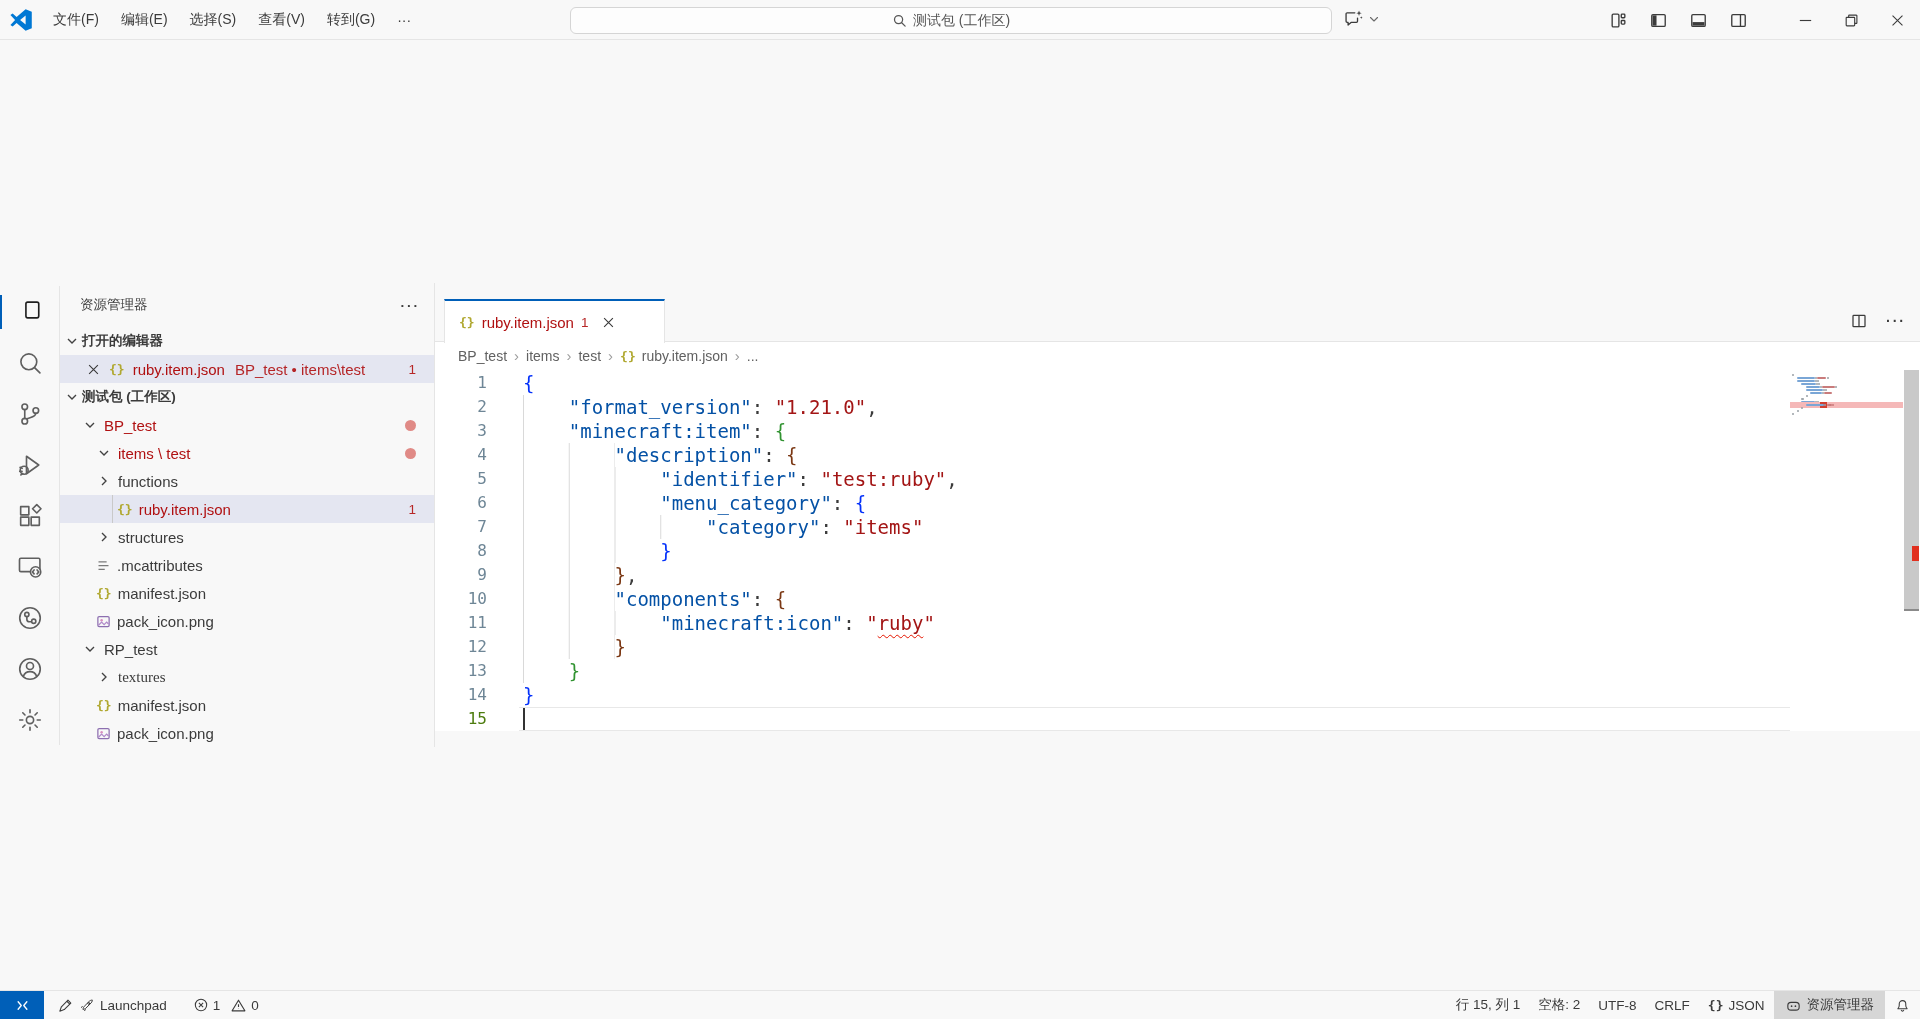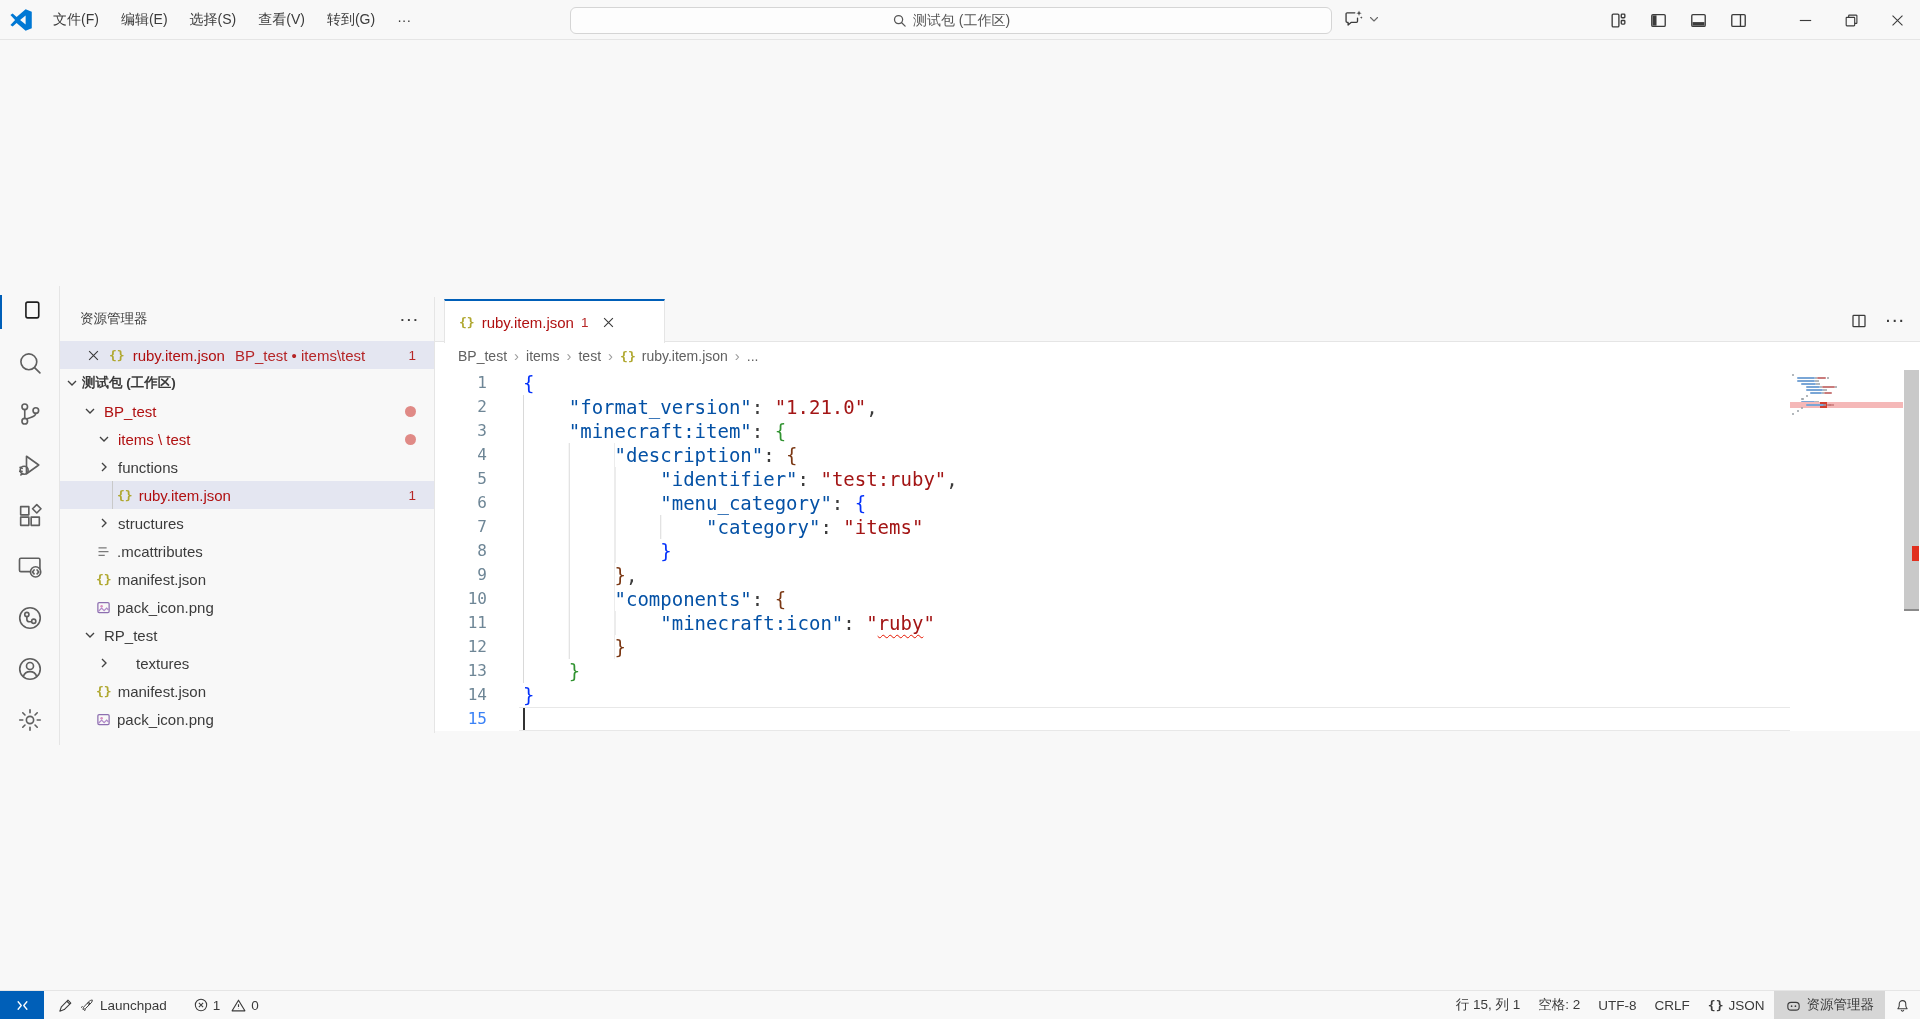--- a/index.html
+++ b/index.html
@@ -58,21 +58,21 @@
   .tabbar-actions { position:absolute; right:14px; top:0; height:43px; display:flex; align-items:center; gap:18px; color:#3b3b3b; }
   .breadcrumbs { height:28px; background:#fff; display:flex; align-items:center; padding-left:23px; gap:6px; font-size:14px; color:#616161; flex:0 0 auto; }
   .bc-sep { color:#9d9d9d; font-size:15px; margin:0 1px; transform:translateY(-1px); }
 
   
   .editor-body { flex:1; position:relative; background:#fff; overflow:hidden; font-family:"DejaVu Sans Mono",monospace; }
   .code-area { padding-top:1px; margin-right:130px; }
   .line { display:flex; height:24px; line-height:24px; font-size:19px; }
   .ln { width:52px; text-align:right; color:#6e8696; font-size:16px; flex:0 0 auto; font-family:"DejaVu Sans Mono",monospace; }
   .lc { display:flex; margin-left:32px; padding-left:4px; white-space:pre; flex:1; }
-  .line.current .ln { color:#3b82f6; }
+  .line.current .ln { color:#4d7c0f; }
   .ind { display:inline-block; background-image:linear-gradient(to right,#d9d9d9 1px,transparent 1px); background-size:4ch 100%; }
   .tok-key { color:#0451a5; }
   .tok-str { color:#a31515; }
   .tok-pun { color:#3b3b3b; }
   .tok-b1 { color:#0431fa; }
   .tok-b2 { color:#319331; }
   .tok-b3 { color:#7b3814; }
   .tok-err { color:#a31515; text-decoration:underline; text-decoration-style:wavy; text-decoration-color:#e51400; text-decoration-thickness:1px; text-underline-offset:4px; }
   .current-line-box { position:absolute; left:84px; right:130px; height:24px; border-top:1px solid #e8e8e8; border-bottom:1px solid #e8e8e8; pointer-events:none; }
   .cursor { position:absolute; left:88px; width:2px; height:22px; background:#333; }
@@ -259,20 +259,28 @@
           </svg>
         </div>
       </div>
 
     <div class="sidebar">
       <div class="sb-title">
         <span>资源管理器</span>
         <span class="spacer"></span>
         <span style="letter-spacing:2px;font-weight:700;color:#3b3b3b;">···</span>
       </div>
+      <div class="sb-section-header">
+        <span class="chev">
+            <svg width="16" height="16" viewBox="0 0 24 24" fill="none" stroke="#424242" stroke-width="2">
+              <path d="M6 9l6 6 6-6"></path>
+            </svg>
+          </span>
+        <span>打开的编辑器</span>
+      </div>
       <div class="row selected" style="padding-left:26px; gap:8px;">
         <span>
             <svg width="15" height="15" viewBox="0 0 24 24" stroke="#3b3b3b" stroke-width="1.8">
               <path d="M5 5l14 14M19 5 5 19"></path>
             </svg>
           </span>
         <span class="json-ic">{}</span>
         <span class="err-text">ruby.item.json</span>
         <span class="detail" style="margin-left:2px;">BP_test • items\test</span>
         <span class="spacer"></span>
@@ -359,21 +367,21 @@
           </div>
           <div class="row" style="padding-left: 22px; gap: 6px;">
             <span class="chev">
               <svg width="16" height="16" viewBox="0 0 24 24" fill="none" stroke="#424242" stroke-width="2">
                 <path d="M6 9l6 6 6-6"></path>
               </svg>
             </span>
             <span>RP_test</span>
             <span class="spacer"></span>
           </div>
-          <div class="row" style="padding-left: 36px; gap: 24px;">
+          <div class="row" style="padding-left: 36px; gap: 6px; font-family: Liberation Serif, serif;">
             <span class="chev">
               <svg width="16" height="16" viewBox="0 0 24 24" fill="none" stroke="#424242" stroke-width="2">
                 <path d="M9 6l6 6-6 6"></path>
               </svg>
             </span>
             <span>textures</span>
             <span class="spacer"></span>
           </div>
           <div class="row" style="padding-left: 36px; gap: 6px;">
             <span class="json-ic">{}</span>

